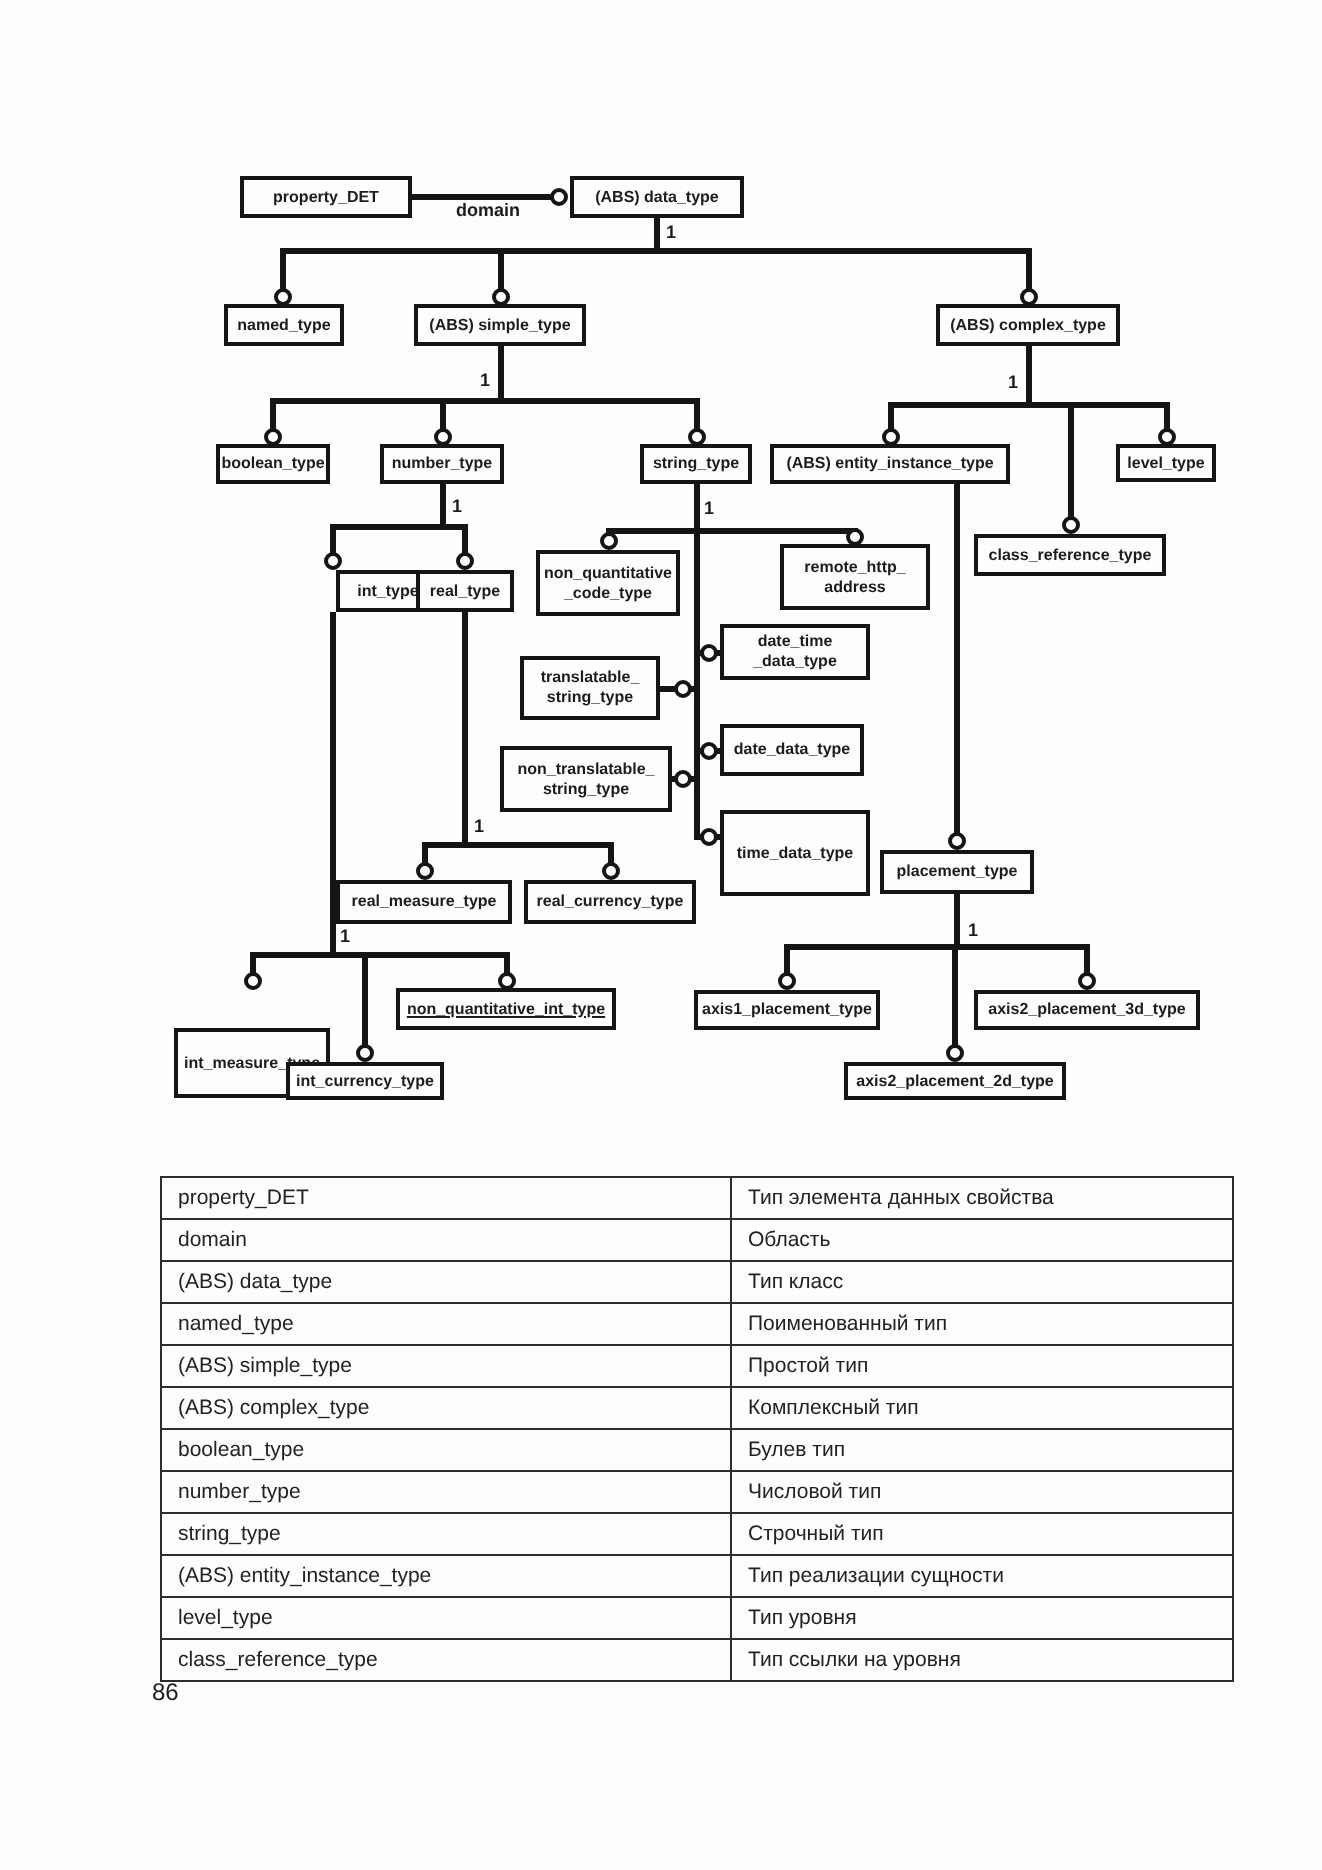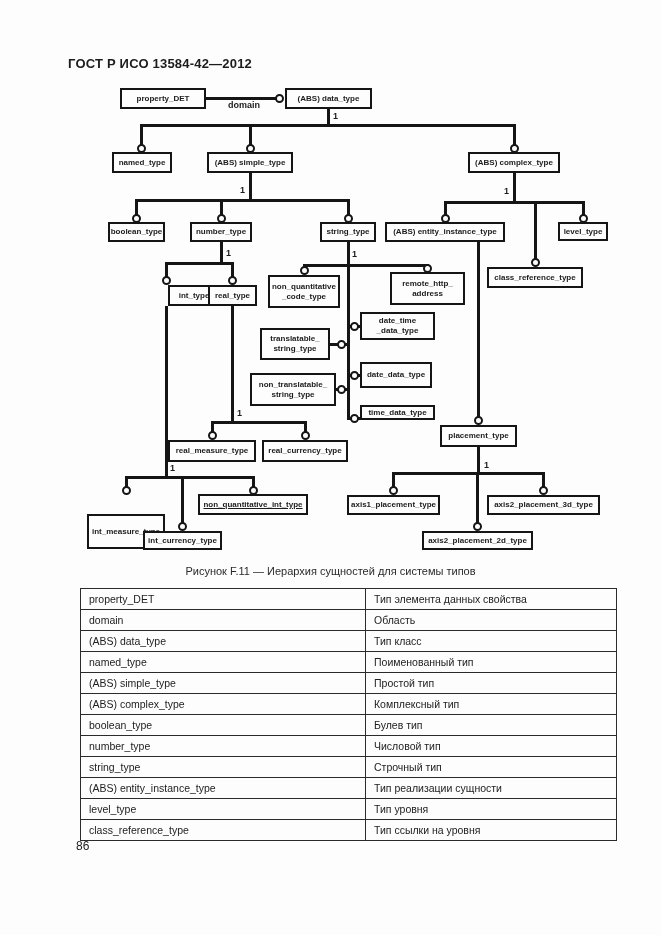--- a/index.html
+++ b/index.html
@@ -52,21 +52,20 @@
     padding:1px 8px;vertical-align:middle;
     overflow:hidden;white-space:nowrap;
   }
   table.terms td.term{width:50%;}
 </style>
 </head>
 <body>
 
 <div class="page">
 
-  <div class="doc-header">ГОСТ Р ИСО 13584-42—2012</div>
 
   <div class="diagram" id="diagram">
       <div class="seg" style="left: 206px; top: 97px; width: 70px; height: 3px;"></div>
       <div class="seg" style="left: 327px; top: 109px; width: 3px; height: 17px;"></div>
       <div class="seg" style="left: 140px; top: 124px; width: 376px; height: 3px;"></div>
       <div class="seg" style="left: 140px; top: 124px; width: 3px; height: 21px;"></div>
       <div class="seg" style="left: 249px; top: 124px; width: 3px; height: 21px;"></div>
       <div class="seg" style="left: 513px; top: 124px; width: 3px; height: 21px;"></div>
       <div class="seg" style="left: 249px; top: 173px; width: 3px; height: 28px;"></div>
       <div class="seg" style="left: 135px; top: 199px; width: 214px; height: 3px;"></div>
@@ -121,21 +120,21 @@
 _code_type</div>
       <div class="node" style="left: 390px; top: 272px; width: 75px; height: 33px;">remote_http_
 address</div>
       <div class="node" style="left: 260px; top: 328px; width: 70px; height: 32px;">translatable_
 string_type</div>
       <div class="node" style="left: 360px; top: 312px; width: 75px; height: 28px;">date_time
 _data_type</div>
       <div class="node" style="left: 250px; top: 373px; width: 86px; height: 33px;">non_translatable_
 string_type</div>
       <div class="node" style="left: 360px; top: 362px; width: 72px; height: 26px;">date_data_type</div>
-      <div class="node" style="left: 360px; top: 405px; width: 75px; height: 15px;">time_data_type</div>
+      <div class="node" style="left: 360px; top: 405px; width: 75px; height: 43px;">time_data_type</div>
       <div class="node" style="left: 440px; top: 425px; width: 77px; height: 22px;">placement_type</div>
       <div class="node" style="left: 168px; top: 440px; width: 88px; height: 22px; text-align: center;">real_measure_type</div>
       <div class="node" style="left: 262px; top: 440px; width: 86px; height: 22px;">real_currency_type</div>
       <div class="node" style="left: 87px; top: 514px; width: 78px; height: 35px;">int_measure_type</div>
       <div class="node" style="left: 198px; top: 494px; width: 110px; height: 21px; text-decoration: underline;">non_quantitative_int_type</div>
       <div class="node" style="left: 347px; top: 495px; width: 93px; height: 20px;">axis1_placement_type</div>
       <div class="node" style="left: 487px; top: 495px; width: 113px; height: 20px;">axis2_placement_3d_type</div>
       <div class="node" style="left: 143px; top: 531px; width: 79px; height: 19px;">int_currency_type</div>
       <div class="node" style="left: 422px; top: 531px; width: 111px; height: 19px;">axis2_placement_2d_type</div>
       <div class="conn-circle" style="left: 274.5px; top: 93.5px;"></div>
@@ -170,21 +169,20 @@
       <span class="dlabel" style="left: 333px; top: 112px;">1</span>
       <span class="dlabel" style="left: 240px; top: 186px;">1</span>
       <span class="dlabel" style="left: 504px; top: 187px;">1</span>
       <span class="dlabel" style="left: 226px; top: 249px;">1</span>
       <span class="dlabel" style="left: 352px; top: 250px;">1</span>
       <span class="dlabel" style="left: 237px; top: 409px;">1</span>
       <span class="dlabel" style="left: 170px; top: 464px;">1</span>
       <span class="dlabel" style="left: 484px; top: 461px;">1</span>
     </div>
 
-  <div class="figure-caption">Рисунок F.11 — Иерархия сущностей для системы типов</div>
 
   <div class="tbl-wrap">
     <table class="terms">
       <tbody id="terms-tbody">
           <tr>
             <td class="term">property_DET</td>
             <td>Тип элемента данных свойства</td>
           </tr>
           <tr>
             <td class="term">domain</td>

